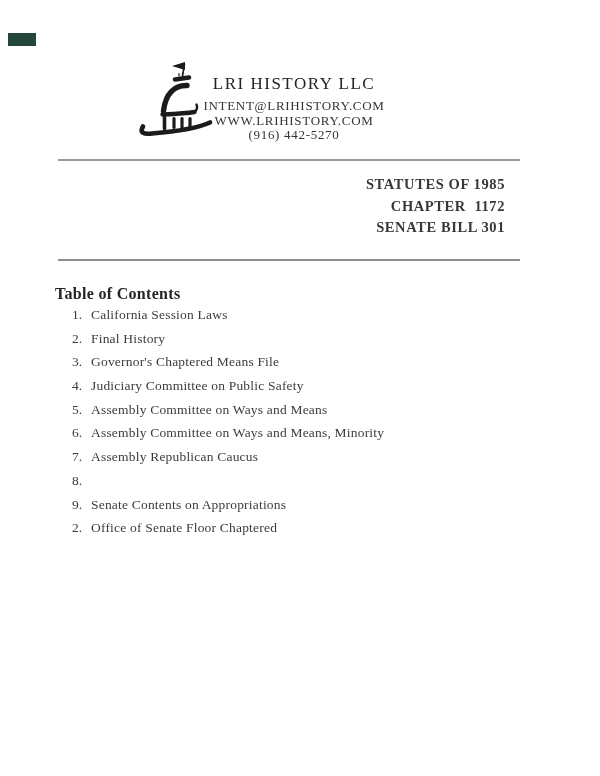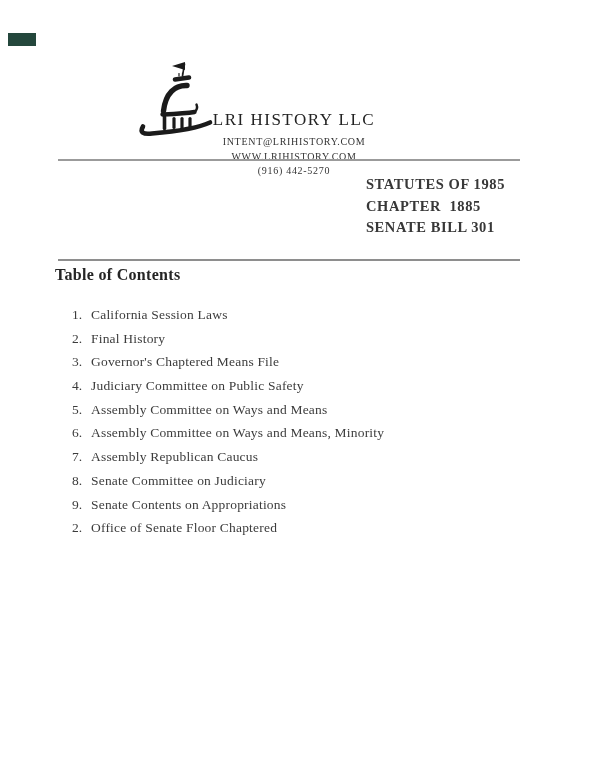--- a/index.html
+++ b/index.html
@@ -14,42 +14,41 @@
   }
   
   .logo{position:absolute;left:136px;top:60px;width:84px;height:80px;}
   .brand{
     position:absolute;left:166px;top:74px;width:256px;text-align:center;
     color:#2b2b2b;
   }
   .brand-title{
     font-size:17px;line-height:19px;letter-spacing:1.5px;color:#232323;
     white-space:nowrap;
-    margin-top:36px;
   }
   .brand-contact{margin-top:6px;}
   .brand-contact div{
-    font-size:10px;line-height:14.5px;letter-spacing:0.7px;color:#343434;
+    font-size:13px;line-height:14.5px;letter-spacing:0.7px;color:#343434;
     white-space:nowrap;
   }
   .rule{
     position:absolute;left:58px;width:462px;height:2px;background:#9b9b9b;
   }
   .rule-1{top:159px;}
   .rule-2{top:259px;background:#8e8e8e;}
   
   .doc-info{
-    position:absolute;right:95px;top:174px;
+    position:absolute;right:95px;top:174px;text-align:right;
     font-weight:bold;font-size:14.5px;line-height:21.5px;
     letter-spacing:0.6px;color:#383838;
   }
   .doc-line{white-space:pre;}
   
   .toc-title{
-    position:absolute;left:55px;top:266px;
+    position:absolute;left:55px;top:285px;
     font-weight:bold;font-size:16px;letter-spacing:0.3px;color:#252525;
   }
   .toc-list{position:absolute;left:56px;top:307px;width:480px;}
   .toc-item{
     display:flex;align-items:baseline;height:23.7px;
     font-size:13.5px;color:#3c3c3c;
   }
   .toc-num{
     width:26px;min-width:26px;text-align:right;padding-right:9px;
     color:#3c3c3c;
@@ -93,21 +92,21 @@
     <div>INTENT@LRIHISTORY.COM</div>
     <div>WWW.LRIHISTORY.COM</div>
     <div>(916) 442-5270</div>
   </div>
 </div>
 
 <div class="rule rule-1"></div>
 
 <div class="doc-info">
   <div class="doc-line">STATUTES OF 1985</div>
-  <div class="doc-line">CHAPTER  1885</div>
+  <div class="doc-line">CHAPTER  1172</div>
   <div class="doc-line">SENATE BILL 301</div>
 </div>
 
 <div class="rule rule-2"></div>
 
 <div class="toc-title">Table of Contents</div>
 
 <div class="toc-list">
   <div class="toc-item">
     <span class="toc-num">1.</span>
@@ -132,21 +131,20 @@
   <div class="toc-item">
     <span class="toc-num">6.</span>
     <span class="toc-label">Assembly Committee on Ways and Means, Minority</span>
   </div>
   <div class="toc-item">
     <span class="toc-num">7.</span>
     <span class="toc-label">Assembly Republican Caucus</span>
   </div>
   <div class="toc-item">
     <span class="toc-num">8.</span>
-    <span class="toc-label">Senate Committee on Judiciary</span>
   </div>
   <div class="toc-item">
     <span class="toc-num">9.</span>
     <span class="toc-label">Senate Contents on Appropriations</span>
   </div>
   <div class="toc-item">
     <span class="toc-num">2.</span>
     <span class="toc-label">Office of Senate Floor Chaptered</span>
   </div>
 </div>

